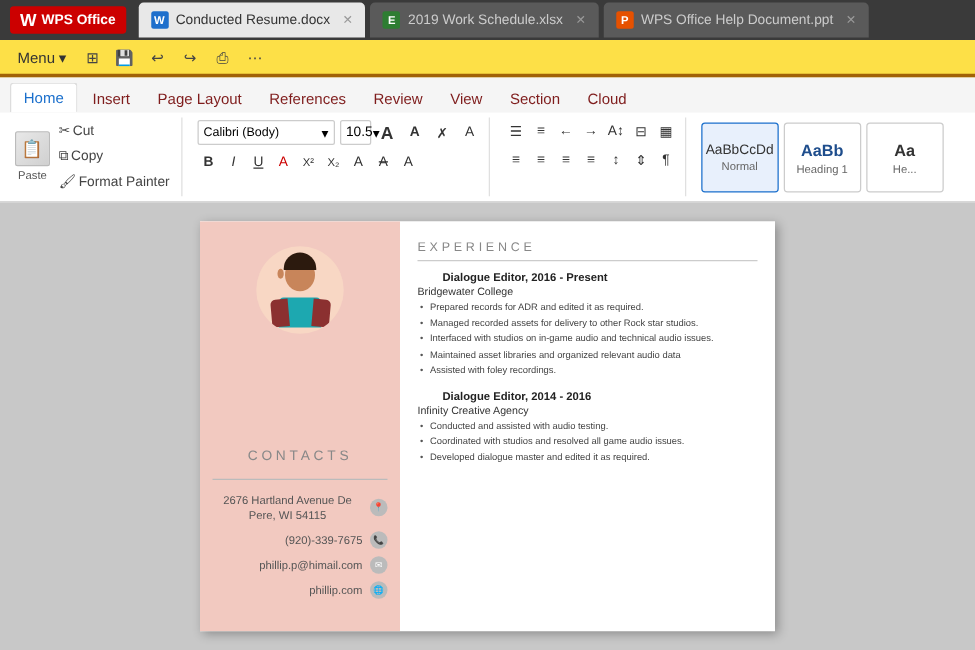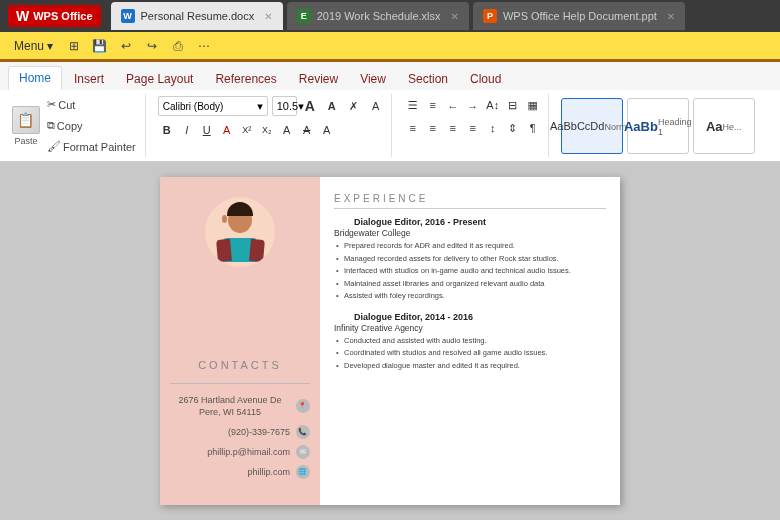--- a/index.html
+++ b/index.html
@@ -211,21 +211,21 @@
 
     
     .style-boxes {
       display: flex;
       align-items: center;
       gap: 4px;
       padding: 2px 0;
     }
     .style-box {
       display: flex;
-      flex-direction: row;
+      flex-direction: column;
       align-items: center;
       justify-content: center;
       width: 62px;
       height: 56px;
       border: 1px solid #ccc;
       border-radius: 3px;
       cursor: pointer;
       background: white;
     }
     .style-box.active-style {
@@ -386,21 +386,21 @@
 <body>
 
 <div class="title-bar">
   <div class="wps-logo">
     <span class="wps-logo-w">W</span>
     <span>WPS Office</span>
   </div>
 
   <div class="tab active">
     <span class="tab-icon blue">W</span>
-    <span>Personal Resume.docx</span>
+    <span>Conducted Resume.docx</span>
     <span class="tab-close">✕</span>
   </div>
 
   <div class="tab inactive">
     <span class="tab-icon green">E</span>
     <span>2019 Work Schedule.xlsx</span>
     <span class="tab-close">✕</span>
   </div>
 
   <div class="tab inactive">

